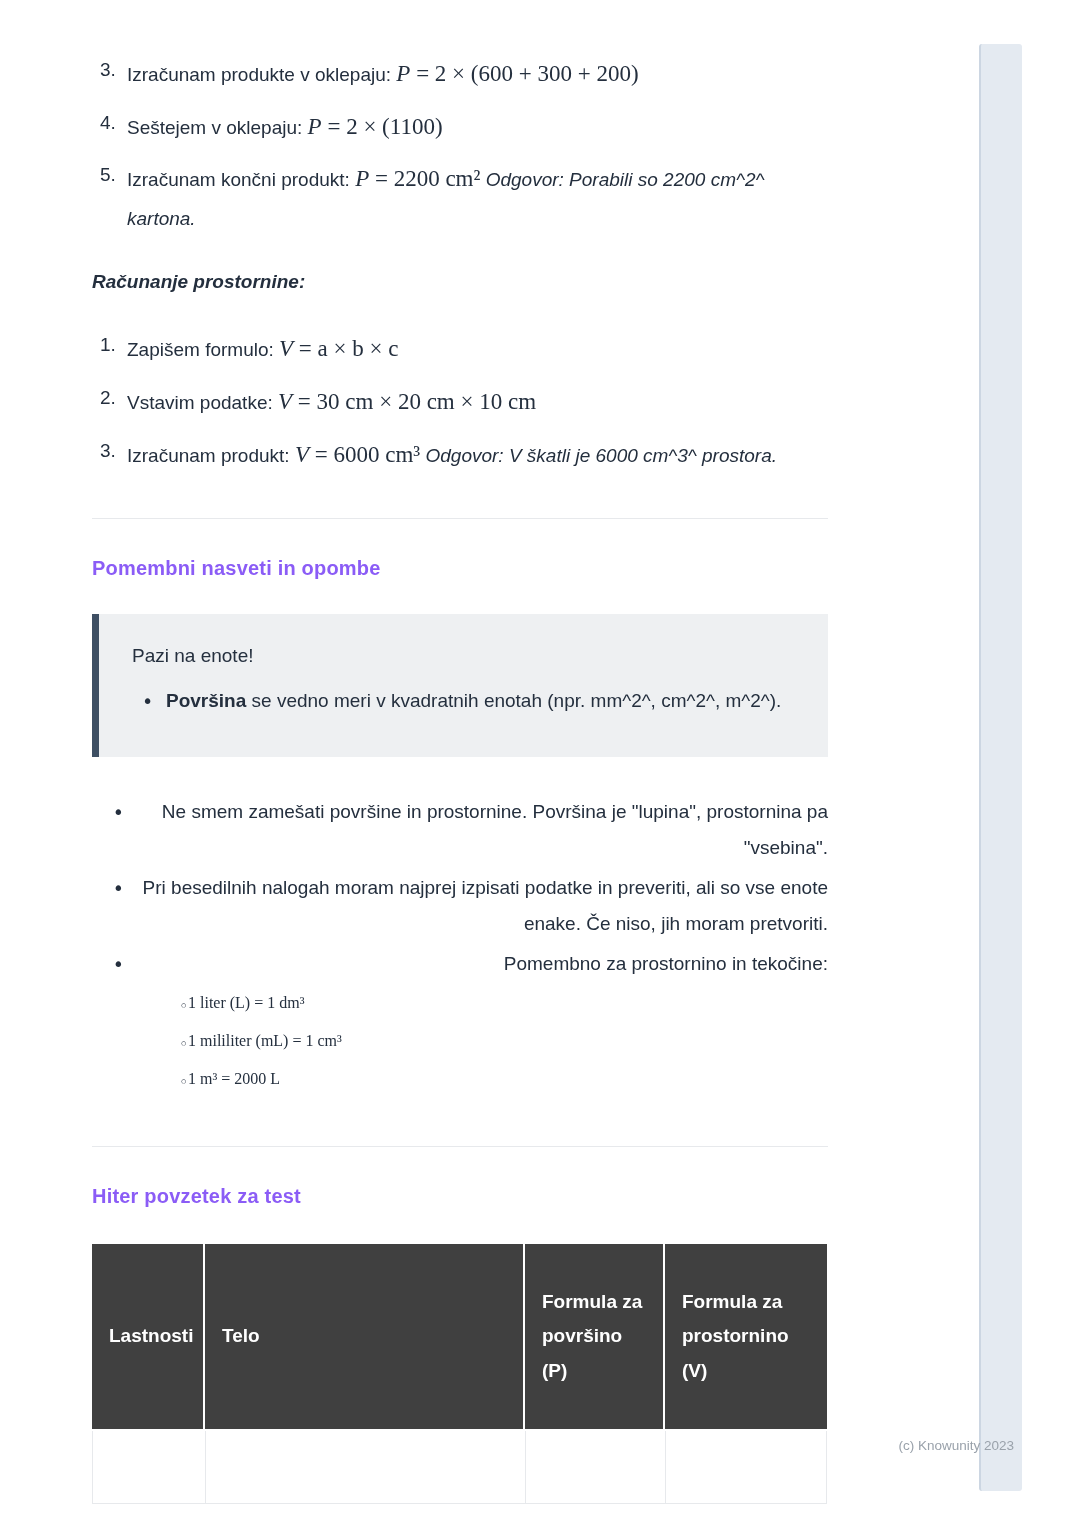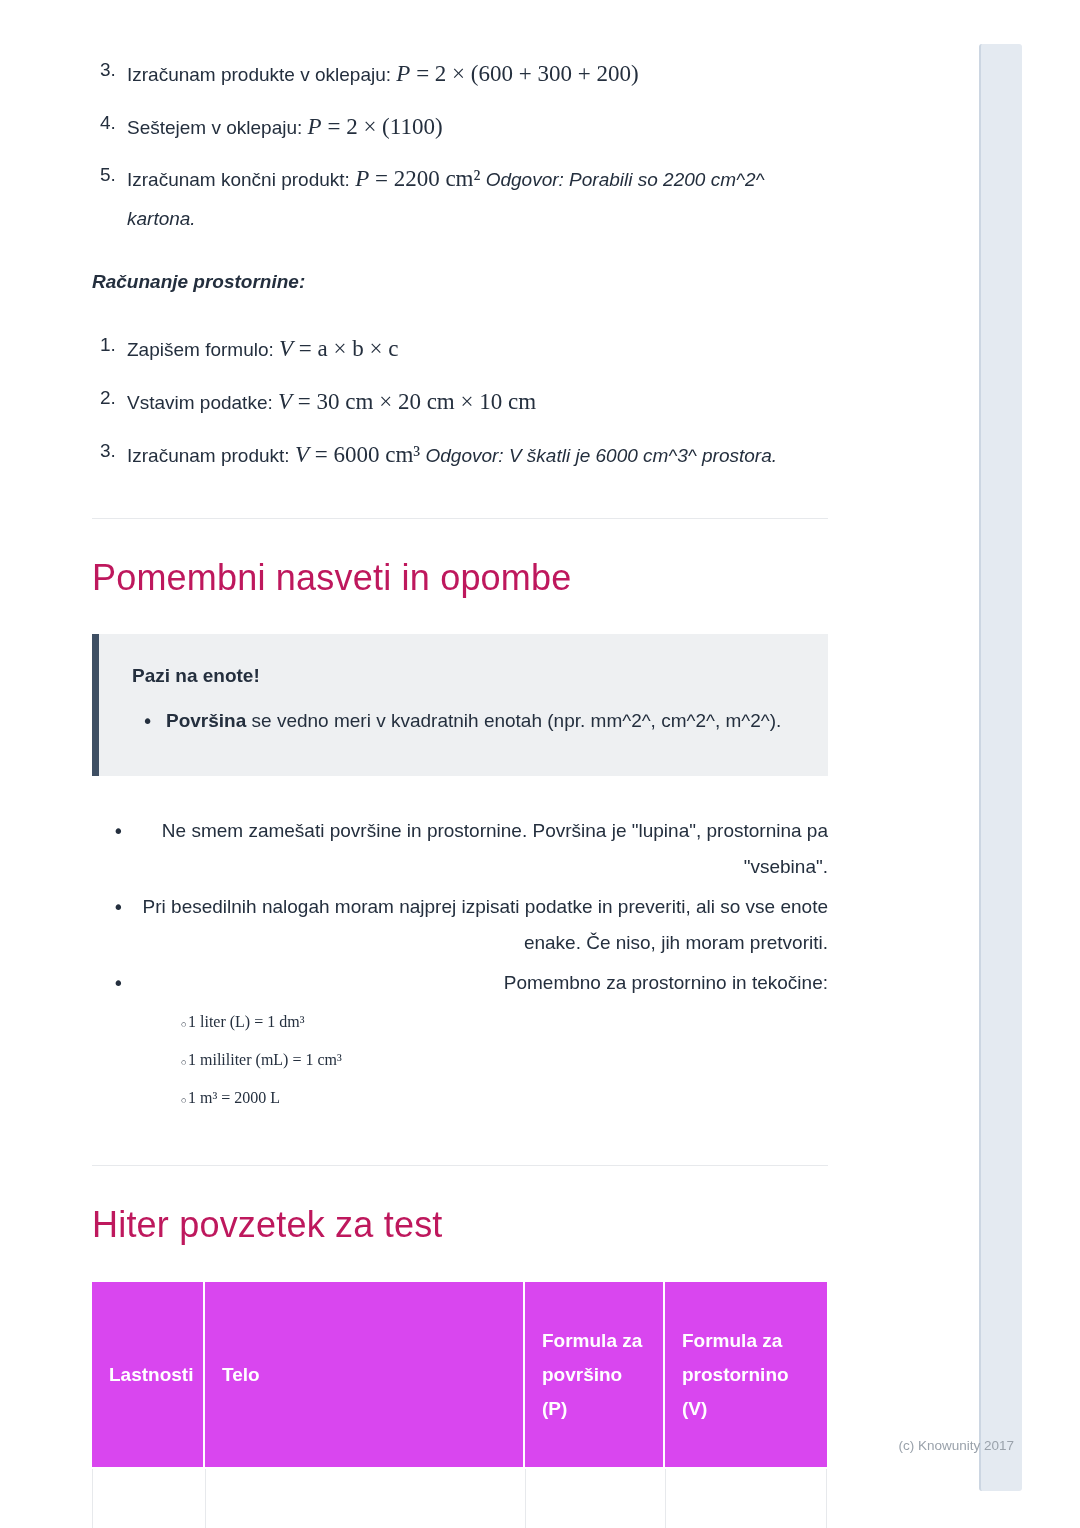--- a/index.html
+++ b/index.html
@@ -10,41 +10,41 @@
   .steps{margin-top:8px;}
   .step{display:flex;padding-left:8px;margin-bottom:9px;}
   .step .num{flex:0 0 27px;}
   .step-body{flex:1;}
   .math{font-family:"Liberation Serif","DejaVu Serif",serif;font-size:23px;}
   .mvar{font-style:italic;}
   .it{font-style:italic;}
 
   .subtitle{font-style:italic;margin:27px 0 27px 0;font-weight:bold;}
   .divider{border:none;border-top:1px solid #e7e9ec;height:0;margin:42px 0 0 0;}
-  .h2{font-size:36px;font-weight:400;color:#be185d;margin-top:37px;letter-spacing:.2px;line-height:1.2;}
+  .h2{font-size:20px;font-weight:700;color:#8b5cf6;margin-top:37px;letter-spacing:.2px;line-height:1.2;}
 
   .callout{margin-top:34px;background:#eef0f2;border-left:7px solid #3e4f63;padding:24px 36px 30px 33px;}
-  .callout-title{font-weight:700;margin-bottom:9px;}
+  .callout-title{font-weight:400;margin-bottom:9px;}
   ul{list-style:none;margin:0;padding:0;}
   .cbullet{display:flex;padding-left:10px;margin-bottom:7px;}
   .cbullet::before{content:"•";flex:0 0 24px;font-family:"DejaVu Sans",sans-serif;}
   .b{font-weight:700;}
 
   .bullets{margin-top:37px;text-align:right;}
   .bullet{display:flex;padding-left:11px;margin-bottom:4px;}
   .bullet::before{content:"•";flex:0 0 21px;font-family:"DejaVu Sans",sans-serif;}
   .bullet-body{flex:1;}
 
   .conv{margin:8px 0 0 42px;}
   .conv-item{display:flex;margin-bottom:10px;font-family:"Liberation Serif","DejaVu Serif",serif;font-size:16px;line-height:1.6;}
   .conv-item::before{content:"◦";flex:0 0 22px;font-family:"DejaVu Sans",sans-serif;font-size:15px;padding-top:4px;color:#242f3e;}
 
   .table{margin-top:36px;width:735px;}
   .thead{display:grid;grid-template-columns:111px 318px 138px 162px;gap:2px;}
-  .th{background:#d946ef;color:#ffffff;font-weight:700;font-size:19px;line-height:1.8;min-height:185px;display:flex;align-items:center;padding:10px 17px;box-sizing:border-box;}
+  .th{background:#404040;color:#ffffff;font-weight:700;font-size:19px;line-height:1.8;min-height:185px;display:flex;align-items:center;padding:10px 17px;box-sizing:border-box;}
   .tbody-row{display:grid;grid-template-columns:113px 320px 140px 162px;border:1px solid #e7e9ec;border-top:none;height:72px;margin-top:2px;}
   .td{border-right:1px solid #e7e9ec;}
   .td:last-child{border-right:none;}
 
   .scroll-strip{position:absolute;left:979px;top:44px;width:41px;height:1447px;background:#e4eaf1;border-left:2px solid #ccd6e2;border-radius:3px;z-index:1;}
   .footer{position:absolute;top:1438px;right:66px;font-size:13.5px;color:#9aa2ab;z-index:3;}
 </style>
 </head>
 <body>
 
@@ -148,14 +148,14 @@
         <div class="td"></div>
         <div class="td"></div>
         <div class="td"></div>
         <div class="td"></div>
       </div>
     </div>
 
   </div>
 
   <div class="scroll-strip"></div>
-  <div class="footer">(c) Knowunity 2017</div>
+  <div class="footer">(c) Knowunity 2023</div>
 </div>
 
 </body></html>

